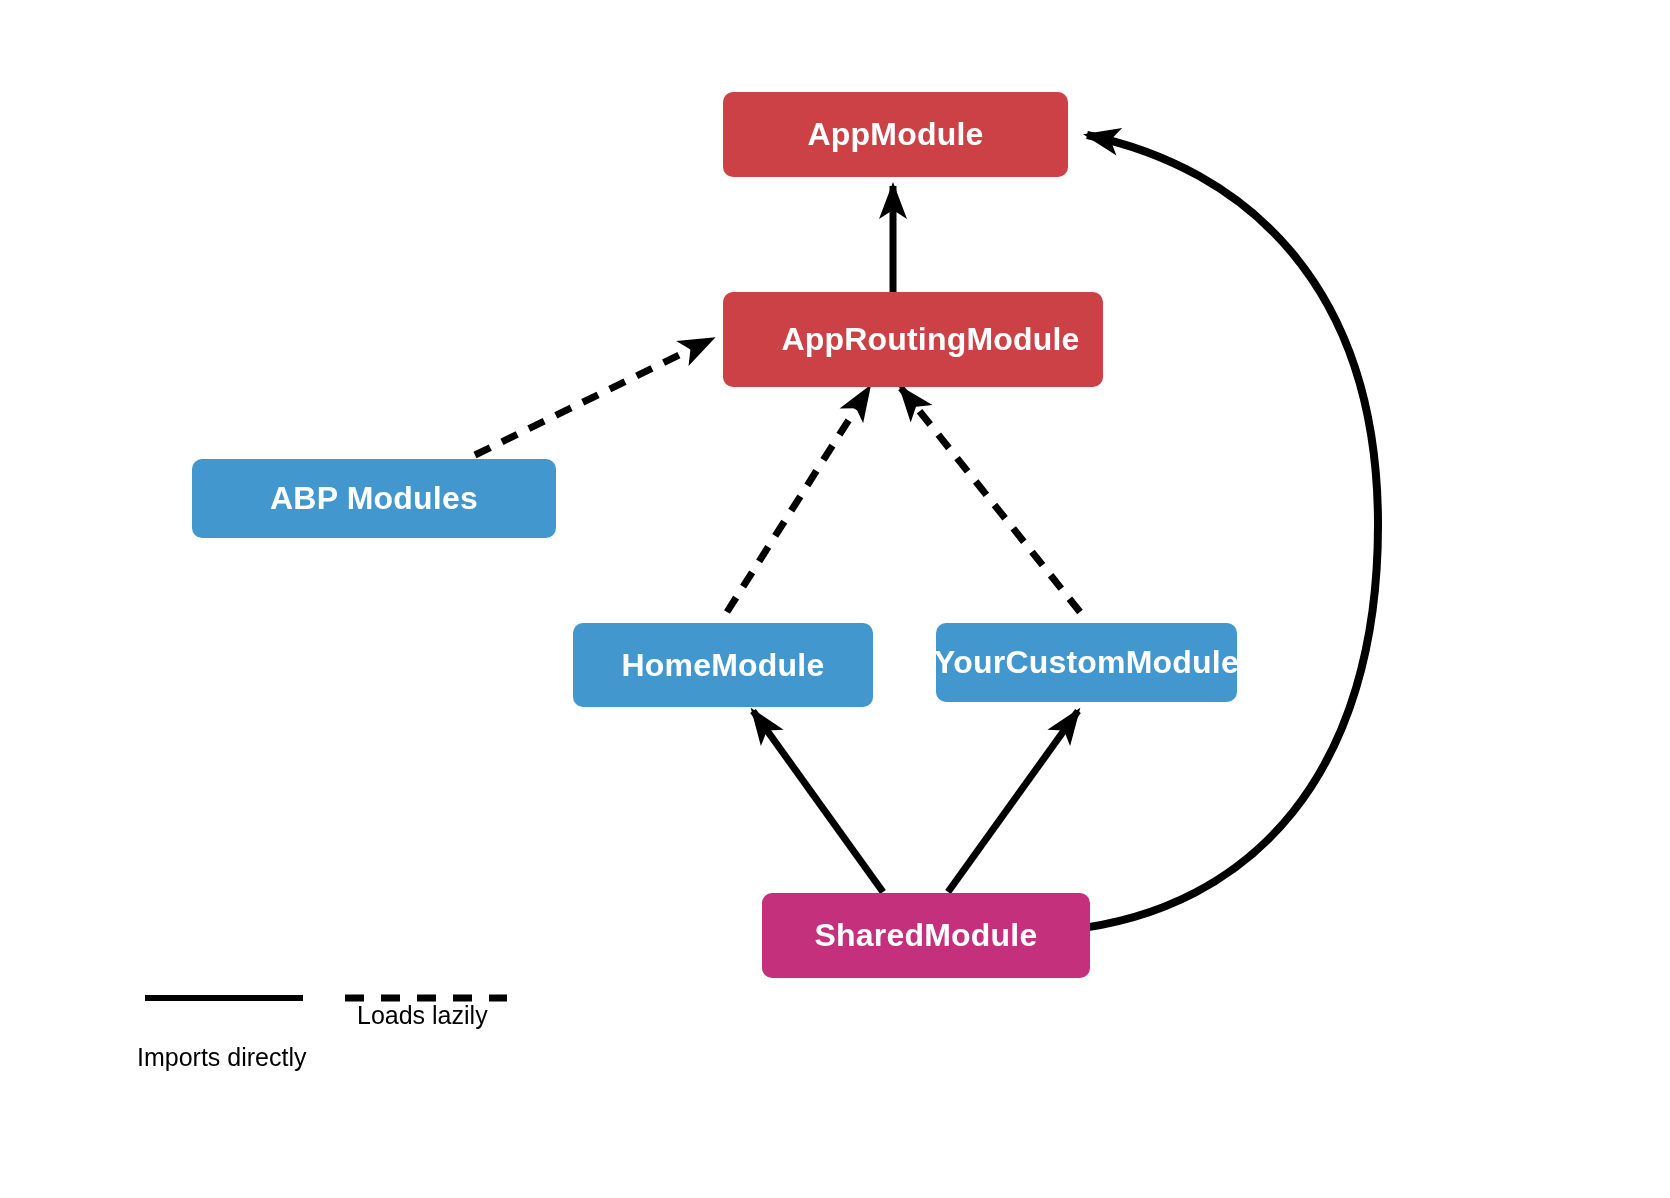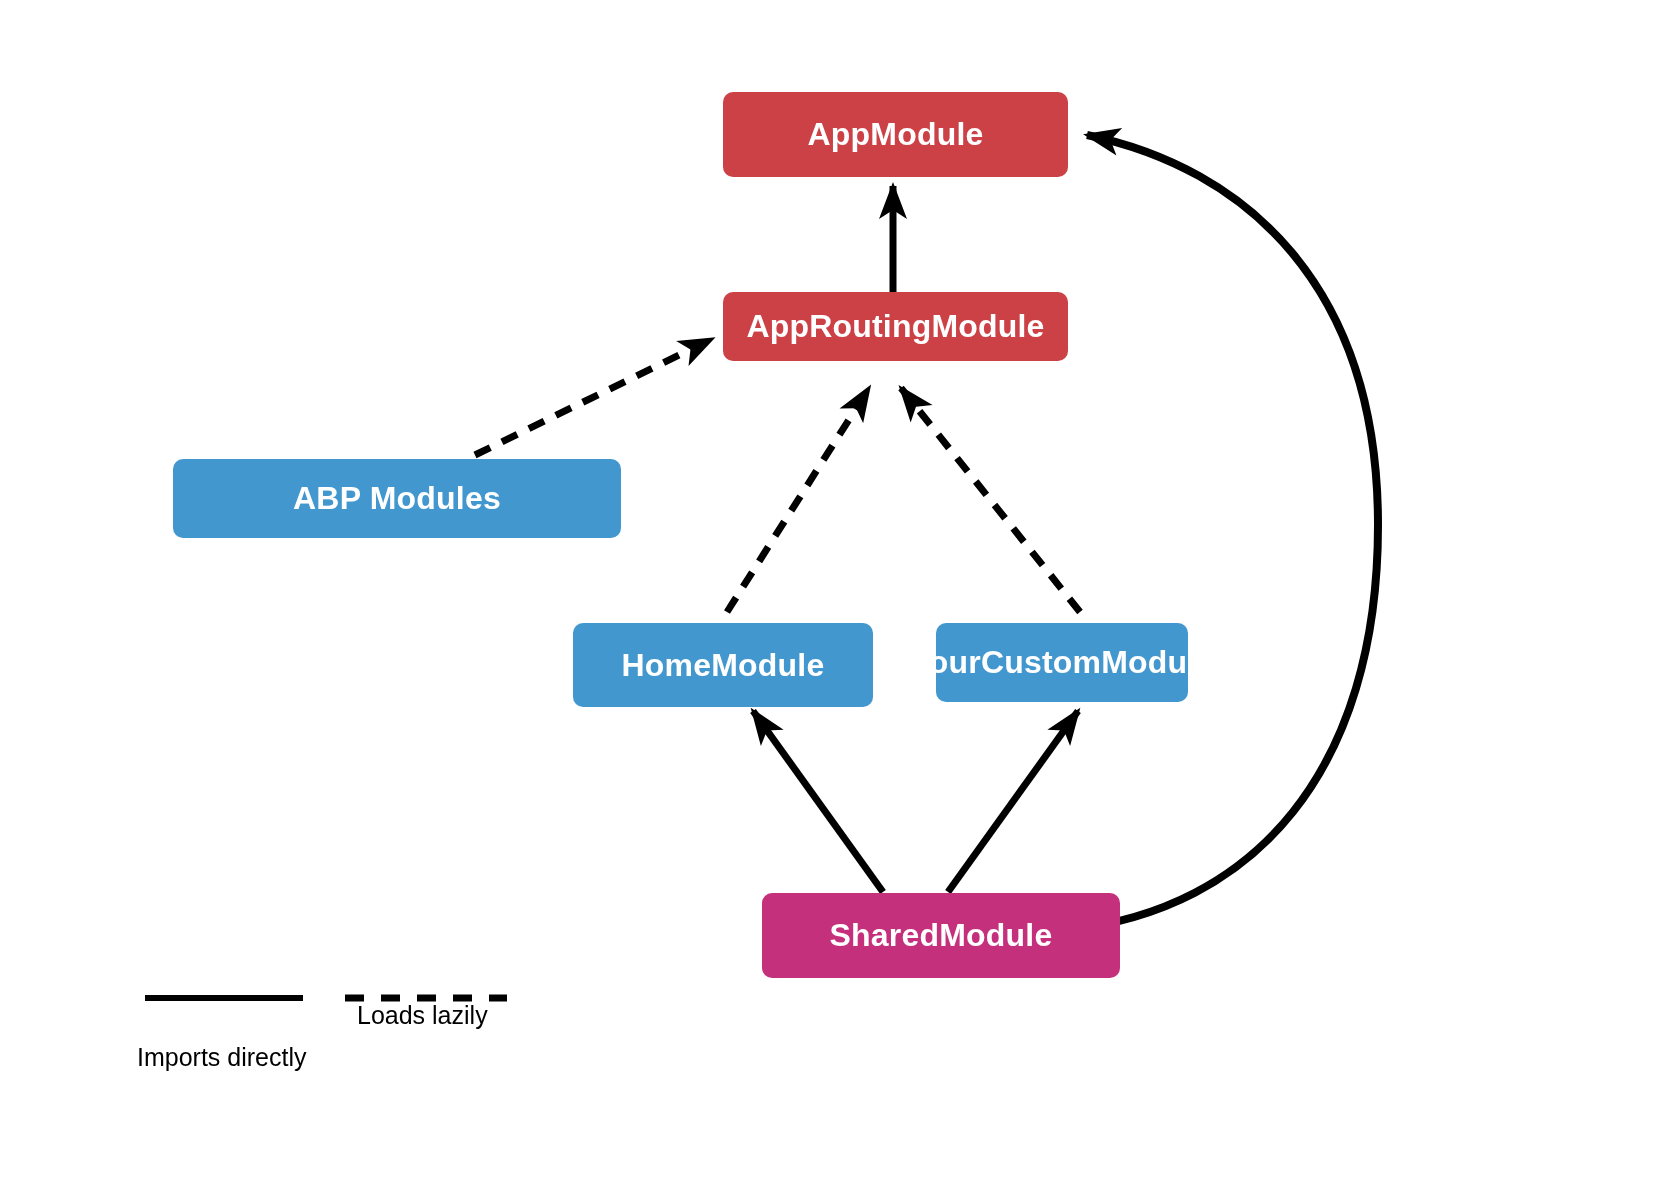--- a/index.html
+++ b/index.html
@@ -55,25 +55,25 @@
     align-items: center;
     justify-content: center;
     border-radius: 10px;
     color: #ffffff;
     font-weight: bold;
     font-size: 32px;
     letter-spacing: 0.2px;
     text-align: left;
   }
   .n-app        { left: 723px; top:  92px; width: 345px; height: 85px; }
-  .n-approuting { left: 723px; top: 292px; width: 345px; height: 69px; }
-  .n-abp        { left: 173px; top: 459px; width: 448px; height: 79px; }
+  .n-approuting { left: 723px; top: 292px; width: 345px; height: 95px; padding-left: 35px; }
+  .n-abp        { left: 192px; top: 459px; width: 364px; height: 79px; }
   .n-home       { left: 573px; top: 623px; width: 300px; height: 84px; }
-  .n-custom     { left: 936px; top: 623px; width: 252px; height: 79px; }
-  .n-shared     { left: 762px; top: 893px; width: 358px; height: 85px; }
+  .n-custom     { left: 936px; top: 623px; width: 301px; height: 79px; }
+  .n-shared     { left: 762px; top: 893px; width: 328px; height: 85px; }
   .legend-label {
     position: absolute;
     color: #000000;
     font-size: 25px;
     font-weight: normal;
     white-space: nowrap;
   }
   .ll-imports { left: 137px; top: 1043px; }
   .ll-lazy    { left: 357px; top: 1001px; }
 </style>

